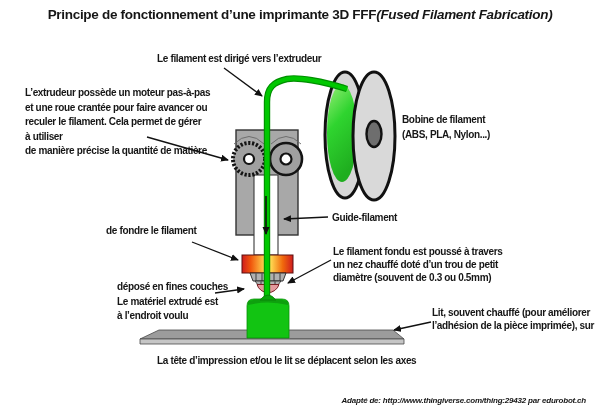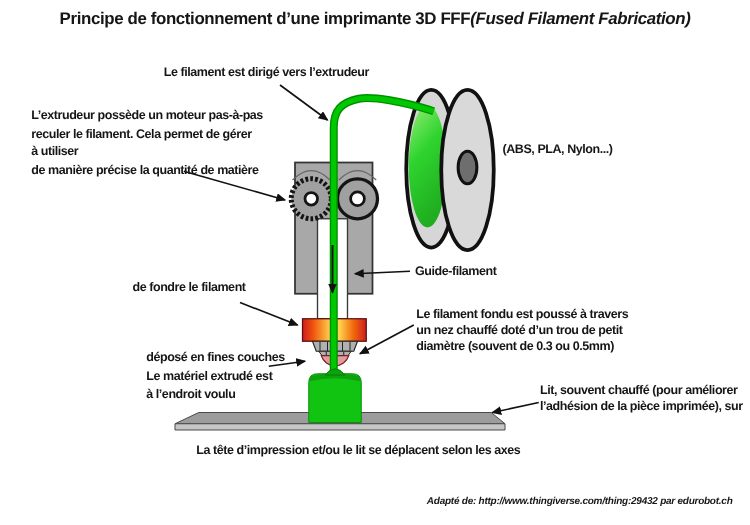--- a/index.html
+++ b/index.html
@@ -109,30 +109,32 @@
       <line x1="147" y1="137" x2="228" y2="160" marker-end="url(#ah)"></line>
       <line x1="192" y1="242" x2="238" y2="260" marker-end="url(#ah)"></line>
       <line x1="215" y1="293" x2="244" y2="289" marker-end="url(#ah)"></line>
       <line x1="328" y1="217" x2="284" y2="219" marker-end="url(#ah)"></line>
       <line x1="331" y1="260" x2="288" y2="283" marker-end="url(#ah)"></line>
       <line x1="431" y1="322" x2="394" y2="330" marker-end="url(#ah)"></line>
       <line x1="266" y1="196" x2="266" y2="234" stroke-width="1.6" marker-end="url(#ah)"></line>
     </g>
   </svg>
 
-  <div class="label" style="left:131px;top:52px;text-align:center;">Le filament est dirigé vers l’extrudeur</div>
+  <div class="label" style="left:157px;top:52px;text-align:center;">Le filament est dirigé vers l’extrudeur</div>
 
   <div class="label" style="left:25px;top:86px;">
     <div>L’extrudeur possède un moteur pas-à-pas</div>
+    <div>et une roue crantée pour faire avancer ou</div>
     <div>reculer le filament. Cela permet de gérer</div>
     <div>à utiliser</div>
     <div>de manière précise la quantité de matière</div>
   </div>
 
   <div class="label" style="left:402px;top:113px;">
+    <div>Bobine de filament</div>
     <div>(ABS, PLA, Nylon...)</div>
   </div>
 
   <div class="label" style="left:332px;top:211px;">Guide-filament</div>
 
   <div class="label" style="left:106px;top:224px;">
     <div>de fondre le filament</div>
   </div>
 
   <div class="label" style="left:117px;top:280px;">

